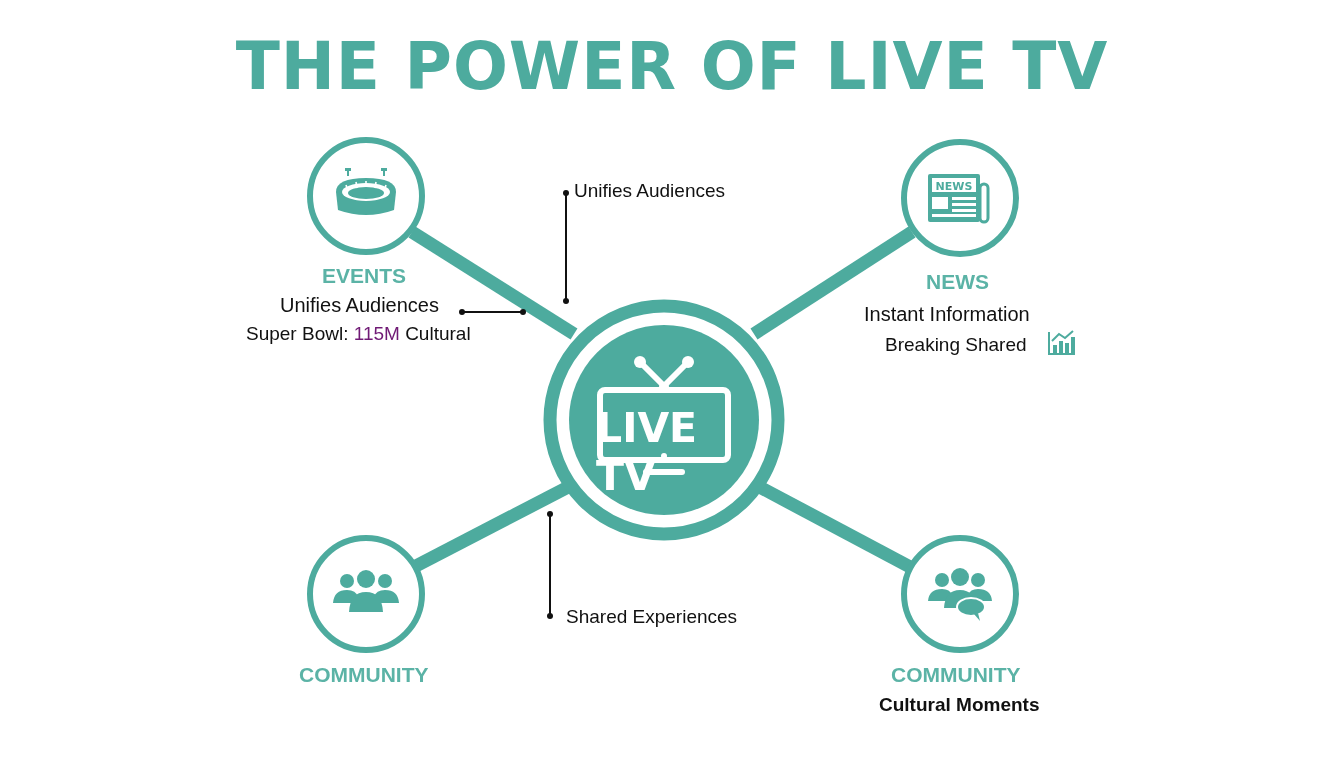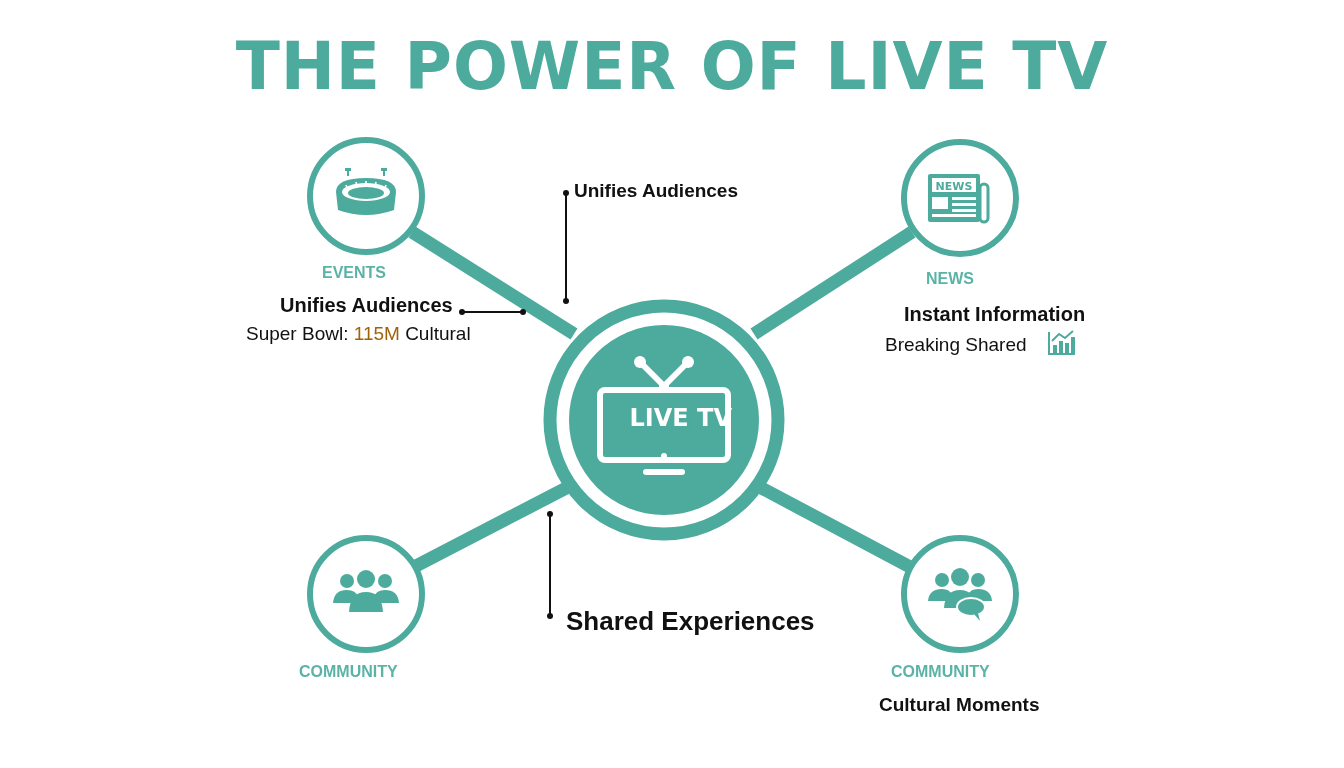--- a/index.html
+++ b/index.html
@@ -11,28 +11,28 @@
     }
     .title {
       position: absolute; left: 0; top: 28px; width: 1344px;
       text-align: center; font-weight: 700; font-size: 66px;
       letter-spacing: 1px; color: #4dab9e;
       font-family: "DejaVu Sans", "Liberation Sans", sans-serif;
       transform: scaleX(0.98);
     }
     svg.diagram { position: absolute; left: 0; top: 0; }
     .lbl { position: absolute; white-space: nowrap; }
-    .cat { font-weight: 700; color: #5bb3a6; font-size: 16px; }
-    .head { font-weight: 700; color: #111; font-size: 20px; }
+    .cat { font-weight: 700; color: #5bb3a6; font-size: 21px; }
+    .head { font-weight: 400; color: #111; font-size: 20px; }
     .sub { color: #111; font-size: 19px; }
-    .accent { color: #a16207; }
+    .accent { color: #701a75; }
     .center-text {
-      position: absolute; font-weight: 700; font-size: 24px; color: #ffffff;
+      position: absolute; font-weight: 700; font-size: 41px; color: #ffffff;
       font-family: "DejaVu Sans", "Liberation Sans", sans-serif;
-      left: 596px; top: 404px; width: 136px; text-align: right;
+      left: 596px; top: 404px; width: 136px; text-align: left;
     }
   </style>
 </head>
 <body>
 
 <div class="title">THE POWER OF LIVE TV</div>
 
 <svg class="diagram" width="1344" height="768" viewBox="0 0 1344 768">
 
   <g stroke="#4dab9e" stroke-width="13" stroke-linecap="butt">
@@ -145,21 +145,21 @@
 
 <div class="center-text">LIVE TV</div>
 
 <div class="lbl cat" style="left:322px; top:264px;">EVENTS</div>
 <div class="lbl head" style="left:280px; top:294px;">Unifies Audiences</div>
 <div class="lbl sub" style="left:246px; top:323px;"><span>Super Bowl: </span><span class="accent">115M</span><span> Cultural</span></div>
 
 <div class="lbl head" style="left:574px; top:180px; font-size:19px;">Unifies Audiences</div>
 
 <div class="lbl cat" style="left:926px; top:270px;">NEWS</div>
-<div class="lbl head" style="left:864px; top:303px;margin-left:40px;">Instant Information</div>
+<div class="lbl head" style="left:864px; top:303px;">Instant Information</div>
 <div class="lbl sub" style="left:885px; top:334px;">Breaking Shared</div>
 
-<div class="lbl head" style="left:566px; top:606px; font-size:26px;">Shared Experiences</div>
+<div class="lbl head" style="left:566px; top:606px; font-size:19px;">Shared Experiences</div>
 
 <div class="lbl cat" style="left:299px; top:663px;">COMMUNITY</div>
 
 <div class="lbl cat" style="left:891px; top:663px;">COMMUNITY</div>
 <div class="lbl sub" style="left:879px; top:694px;font-weight:bold;">Cultural Moments</div>
 
 </body></html>

